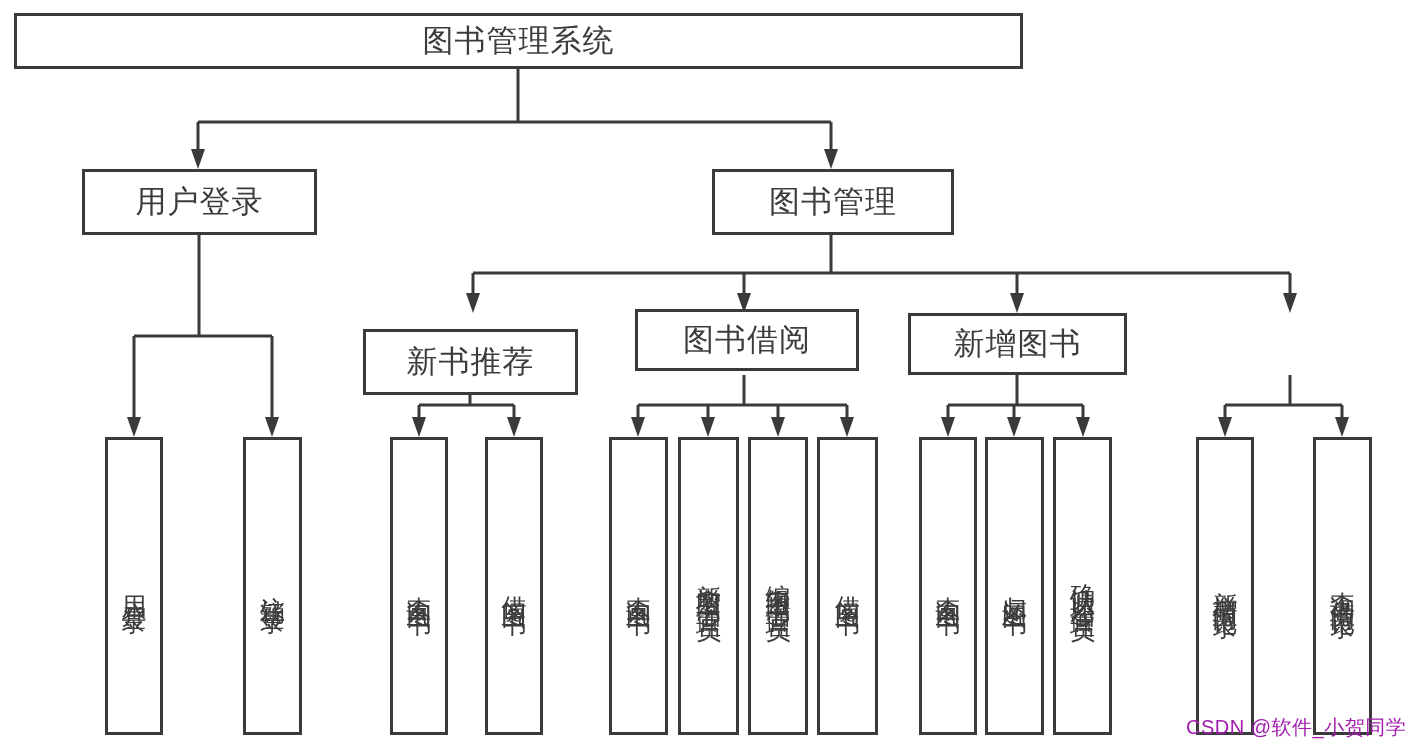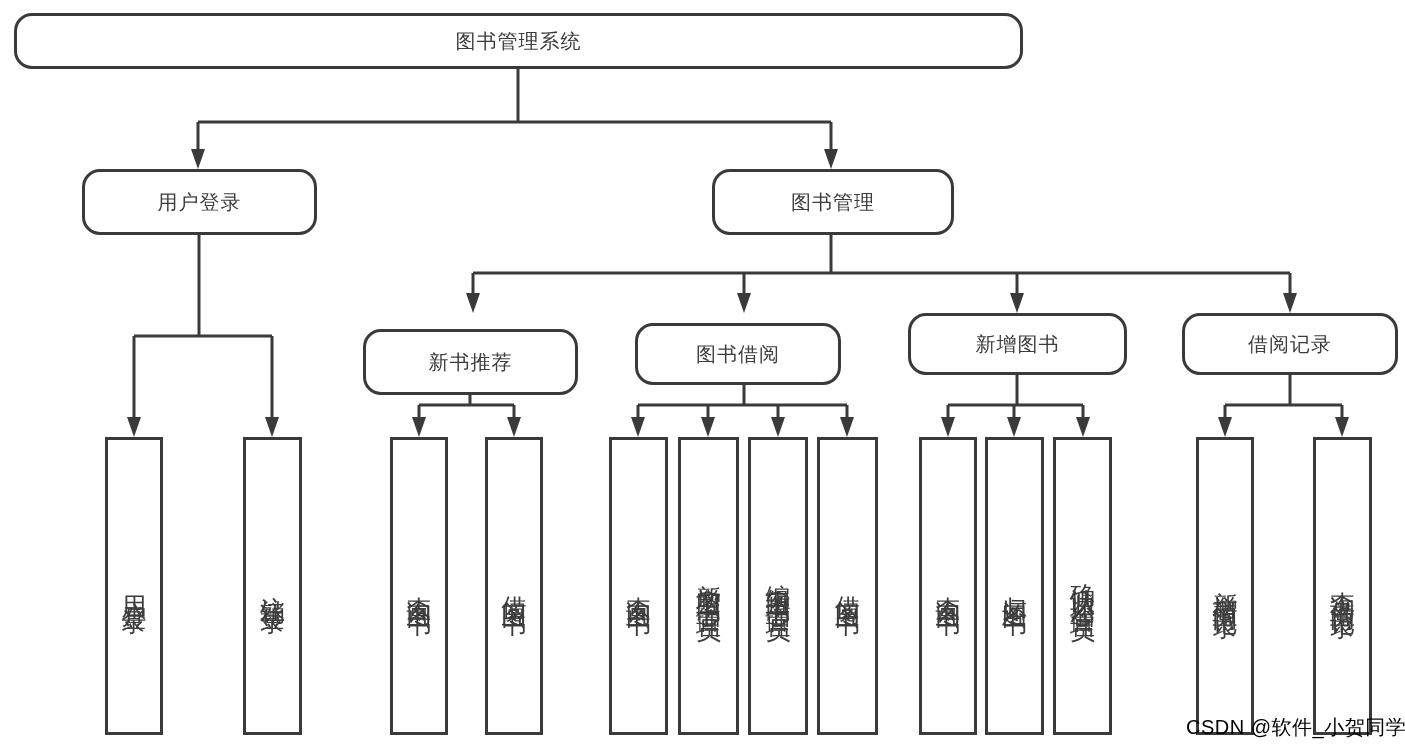--- a/index.html
+++ b/index.html
@@ -27,39 +27,38 @@
     background: #ffffff;
     border: 3px solid #3a3a3a;
     color: #3c3c3c;
     display: flex;
     align-items: center;
     justify-content: center;
     z-index: 2;
     text-align: center;
   }
   .hbox {
-    font-size: 20px;
+    font-size: 31px;
     letter-spacing: 1px;
     white-space: nowrap;
-    border-radius: 18px;
   }
   .vbox {
     writing-mode: vertical-rl;
     text-orientation: mixed;
     font-size: 25px;
     letter-spacing: 5px;
     line-height: 1;
     white-space: nowrap;
   }
   #watermark {
     position: absolute;
     left: 1186px;
     top: 714px;
     font-size: 20px;
-    color: #000000;
+    color: #a21caf;
     z-index: 5;
     white-space: nowrap;
     letter-spacing: 0.5px;
   }
 </style>
 </head>
 <body>
 
 <div id="stage">
 
@@ -105,23 +104,22 @@
       <polygon points="1335,417 1349,417 1342,437"></polygon>
     </g>
   </svg>
 
   <div class="box hbox" style="left:14px;top:13px;width:1009px;height:56px">图书管理系统</div>
 
   <div class="box hbox" style="left:82px;top:169px;width:235px;height:66px">用户登录</div>
   <div class="box hbox" style="left:712px;top:169px;width:242px;height:66px">图书管理</div>
 
   <div class="box hbox" style="left:363px;top:329px;width:215px;height:66px">新书推荐</div>
-  <div class="box hbox" style="left:635px;top:323px;width:206px;height:62px">图书借阅</div>
+  <div class="box hbox" style="left:635px;top:309px;width:224px;height:62px">图书借阅</div>
   <div class="box hbox" style="left:908px;top:313px;width:219px;height:62px">新增图书</div>
-  <div class="box hbox" style="left:1182px;top:313px;width:216px;height:62px">借阅记录</div>
 
   <div class="box vbox" style="left:105px;top:437px;width:58px;height:298px">用户登录</div>
   <div class="box vbox" style="left:243px;top:437px;width:59px;height:298px">注销登录</div>
 
   <div class="box vbox" style="left:390px;top:437px;width:58px;height:298px">查询图书</div>
   <div class="box vbox" style="left:485px;top:437px;width:58px;height:298px">借阅图书</div>
 
   <div class="box vbox" style="left:609px;top:437px;width:59px;height:298px">查询图书</div>
   <div class="box vbox" style="left:678px;top:437px;width:61px;height:298px">新增图书（管理员）</div>
   <div class="box vbox" style="left:748px;top:437px;width:60px;height:298px">编辑图书（管理员）</div>

